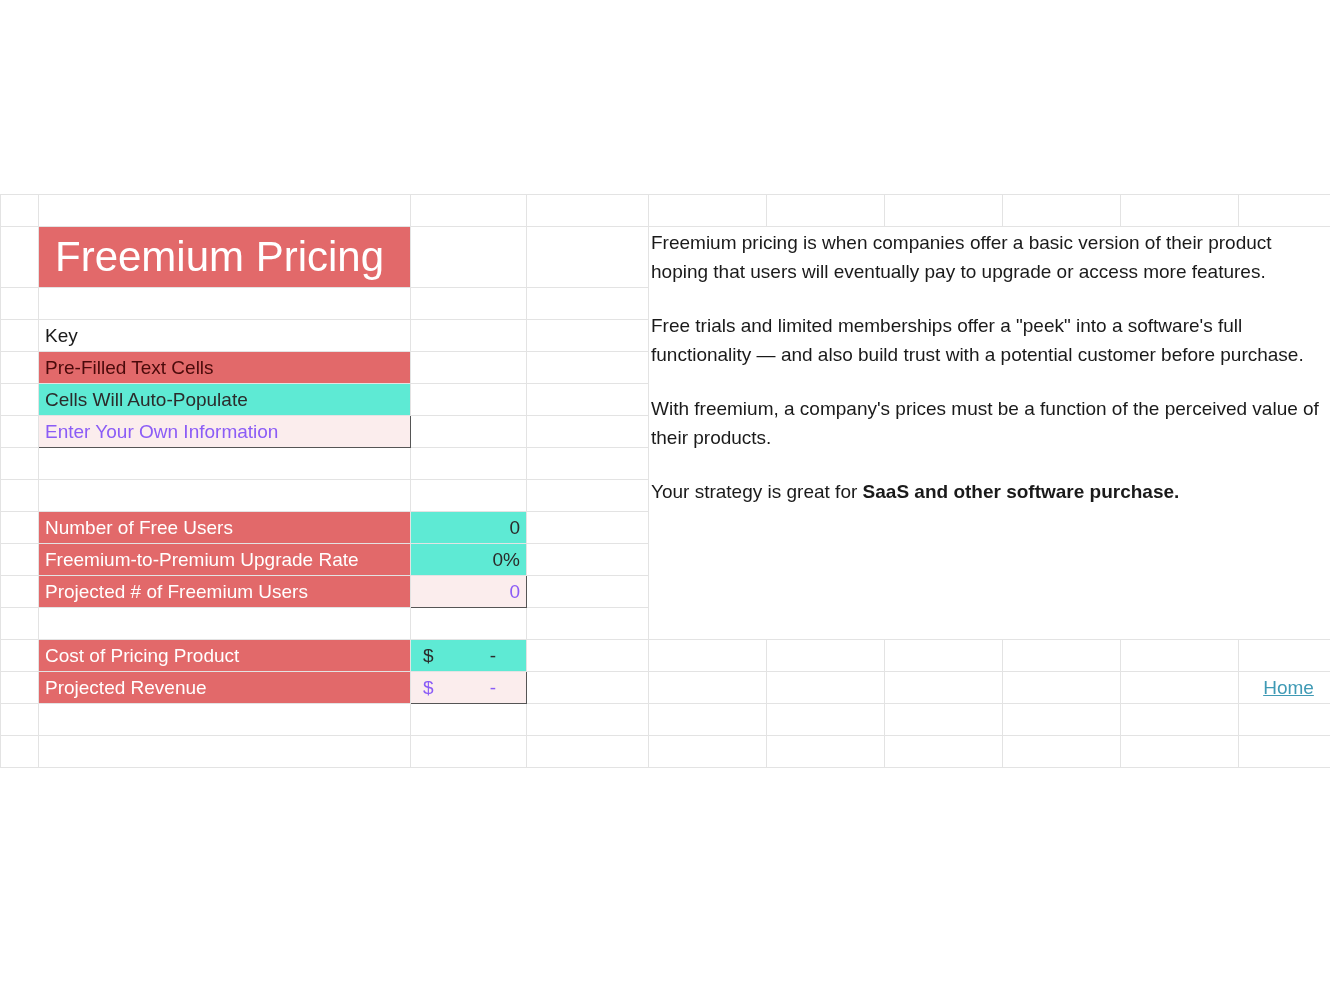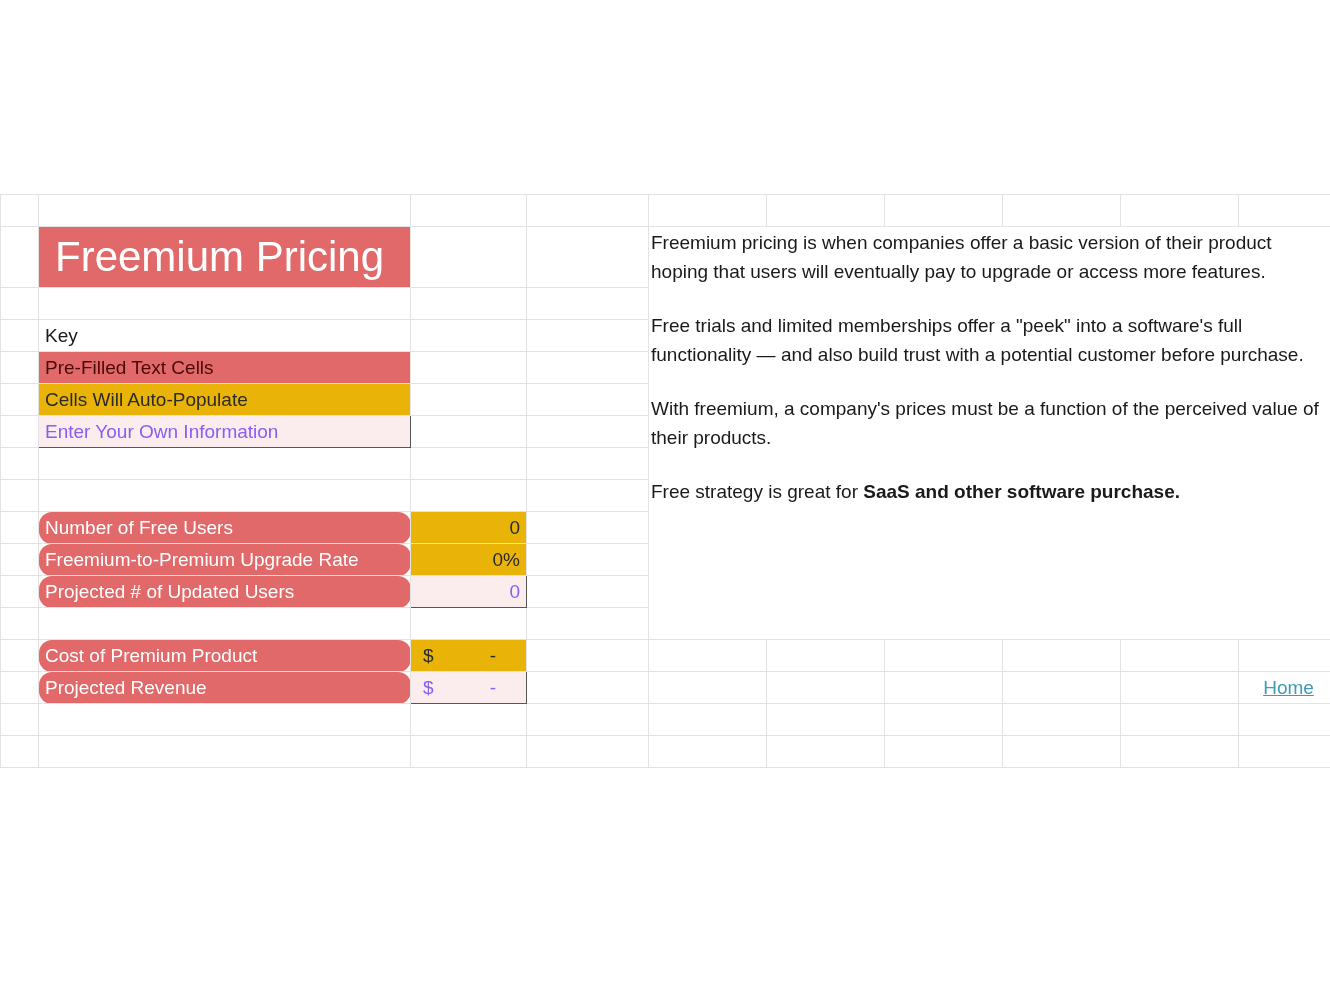--- a/index.html
+++ b/index.html
@@ -49,23 +49,23 @@
   .title {
     background: #e2696a;
     color: #fff;
     font-size: 42px;
     font-weight: 300;
     padding-left: 16px;
     height: 60px;
     line-height: 60px;
   }
 
-  .fill-dark   { background: #e2696a; color: #fff; border-radius: 13px; }
+  .fill-dark   { background: #e2696a; color: #fff; }
   .fill-dark-red { background: #e2696a; color: #4a0a0a; margin-top: 12px; }
-  .fill-mid    { background: #eab308; color: #2b2b2b; }
+  .fill-mid    { background: #5eead4; color: #2b2b2b; }
   .fill-light  { background: #fbeded; color: #8b5cf6; }
   .boxed { border: 1px solid #555 !important; }
 
   .num { text-align: right; }
   .money-cell {
     position: relative;
     text-align: left;
   }
   .money-cell .sym  { float: left; padding-left: 6px; }
   .money-cell .dash { float: right; padding-right: 24px; }
@@ -127,21 +127,21 @@
         <td class="title" style="height:60px">
           <span>Freemium Pricing</span>
         </td>
         <td></td>
         <td></td>
         <td colspan="6" rowspan="12" class="descr" style="border-bottom-color:#e3e3e3">
           <p>Freemium pricing is when companies offer a basic version of their product hoping that users will eventually pay to upgrade or access more features.</p>
           <p>Free trials and limited memberships offer a "peek" into a software's full functionality — and also build trust with a potential customer before purchase.</p>
           <p>With freemium, a company's prices must be a function of the perceived value of their products.</p>
           <p>
-            <span>Free strategy is great for </span><b>SaaS and other software purchase.</b>
+            <span>Your strategy is great for </span><b>SaaS and other software purchase.</b>
           </p>
         </td>
 
       </tr>
 
       <tr>
         <td></td>
             <td></td>
             <td></td>
             <td></td>
@@ -194,35 +194,35 @@
 
       <tr>
         <td></td>
         <td class="fill-dark">Freemium-to-Premium Upgrade Rate</td>
         <td class="fill-mid num">0%</td>
         <td></td>
       </tr>
 
       <tr>
         <td></td>
-        <td class="fill-dark">Projected # of Updated Users</td>
+        <td class="fill-dark">Projected # of Freemium Users</td>
         <td class="fill-light num boxed">0</td>
         <td></td>
       </tr>
 
       <tr>
             <td></td>
             <td></td>
             <td></td>
             <td></td>
           </tr>
 
       <tr>
         <td></td>
-        <td class="fill-dark">Cost of Premium Product</td>
+        <td class="fill-dark">Cost of Pricing Product</td>
         <td class="fill-mid money-cell">
           <span class="sym">$</span>
           <span class="dash">-</span>
         </td>
         <td></td>
         <td></td>
             <td></td>
             <td></td>
         <td></td>
             <td></td>

